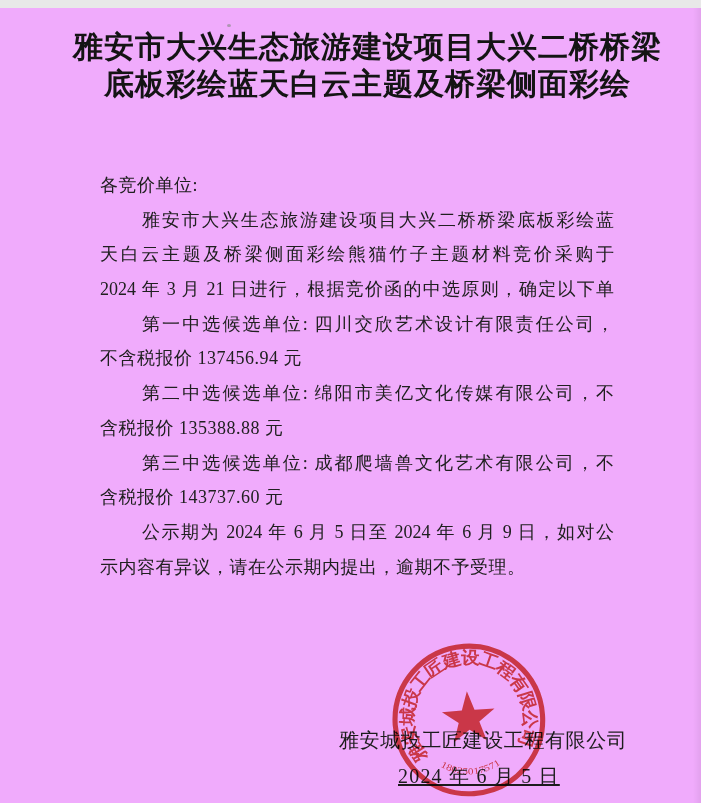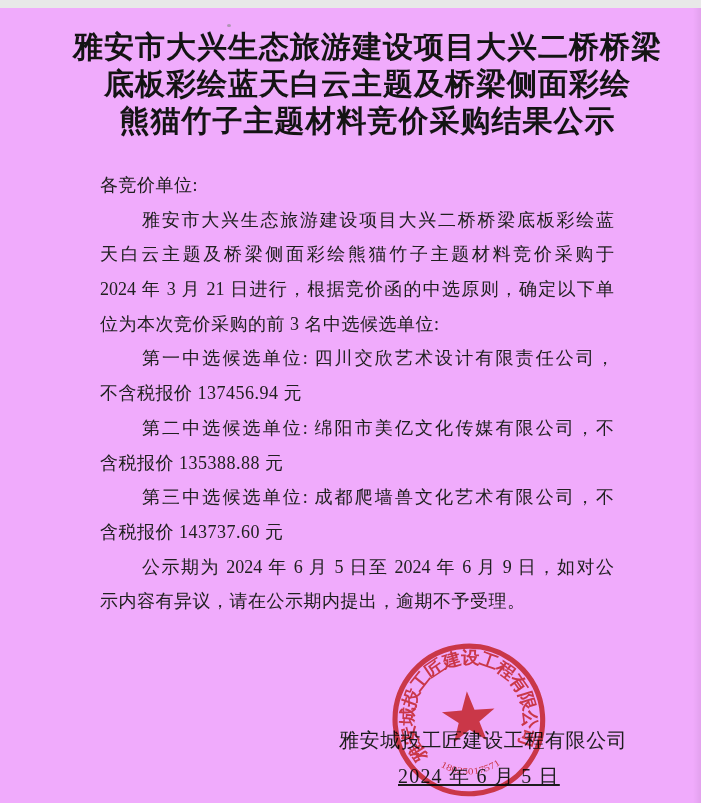--- a/index.html
+++ b/index.html
@@ -65,29 +65,27 @@
 </head>
 <body>
 
 <div class="page">
 
   <div class="speck"></div>
 
   <div class="title">
     <div>雅安市大兴生态旅游建设项目大兴二桥桥梁</div>
     <div>底板彩绘蓝天白云主题及桥梁侧面彩绘</div>
-    <div>熊猫竹子主题材料竞价采购结果公示</div>
   </div>
 
   <div class="body-block">
     <div class="line">各竞价单位:</div>
     <div class="line jf ind">雅安市大兴生态旅游建设项目大兴二桥桥梁底板彩绘蓝</div>
     <div class="line jf">天白云主题及桥梁侧面彩绘熊猫竹子主题材料竞价采购于</div>
     <div class="line jf">2024 年 3 月 21 日进行，根据竞价函的中选原则，确定以下单</div>
-    <div class="line">位为本次竞价采购的前 3 名中选候选单位:</div>
     <div class="line jf ind">第一中选候选单位: 四川交欣艺术设计有限责任公司，</div>
     <div class="line">不含税报价 137456.94 元</div>
     <div class="line jf ind">第二中选候选单位: 绵阳市美亿文化传媒有限公司，不</div>
     <div class="line">含税报价 135388.88 元</div>
     <div class="line jf ind">第三中选候选单位: 成都爬墙兽文化艺术有限公司，不</div>
     <div class="line">含税报价 143737.60 元</div>
     <div class="line jf ind">公示期为 2024 年 6 月 5 日至 2024 年 6 月 9 日，如对公</div>
     <div class="line">示内容有异议，请在公示期内提出，逾期不予受理。</div>
   </div>
 

